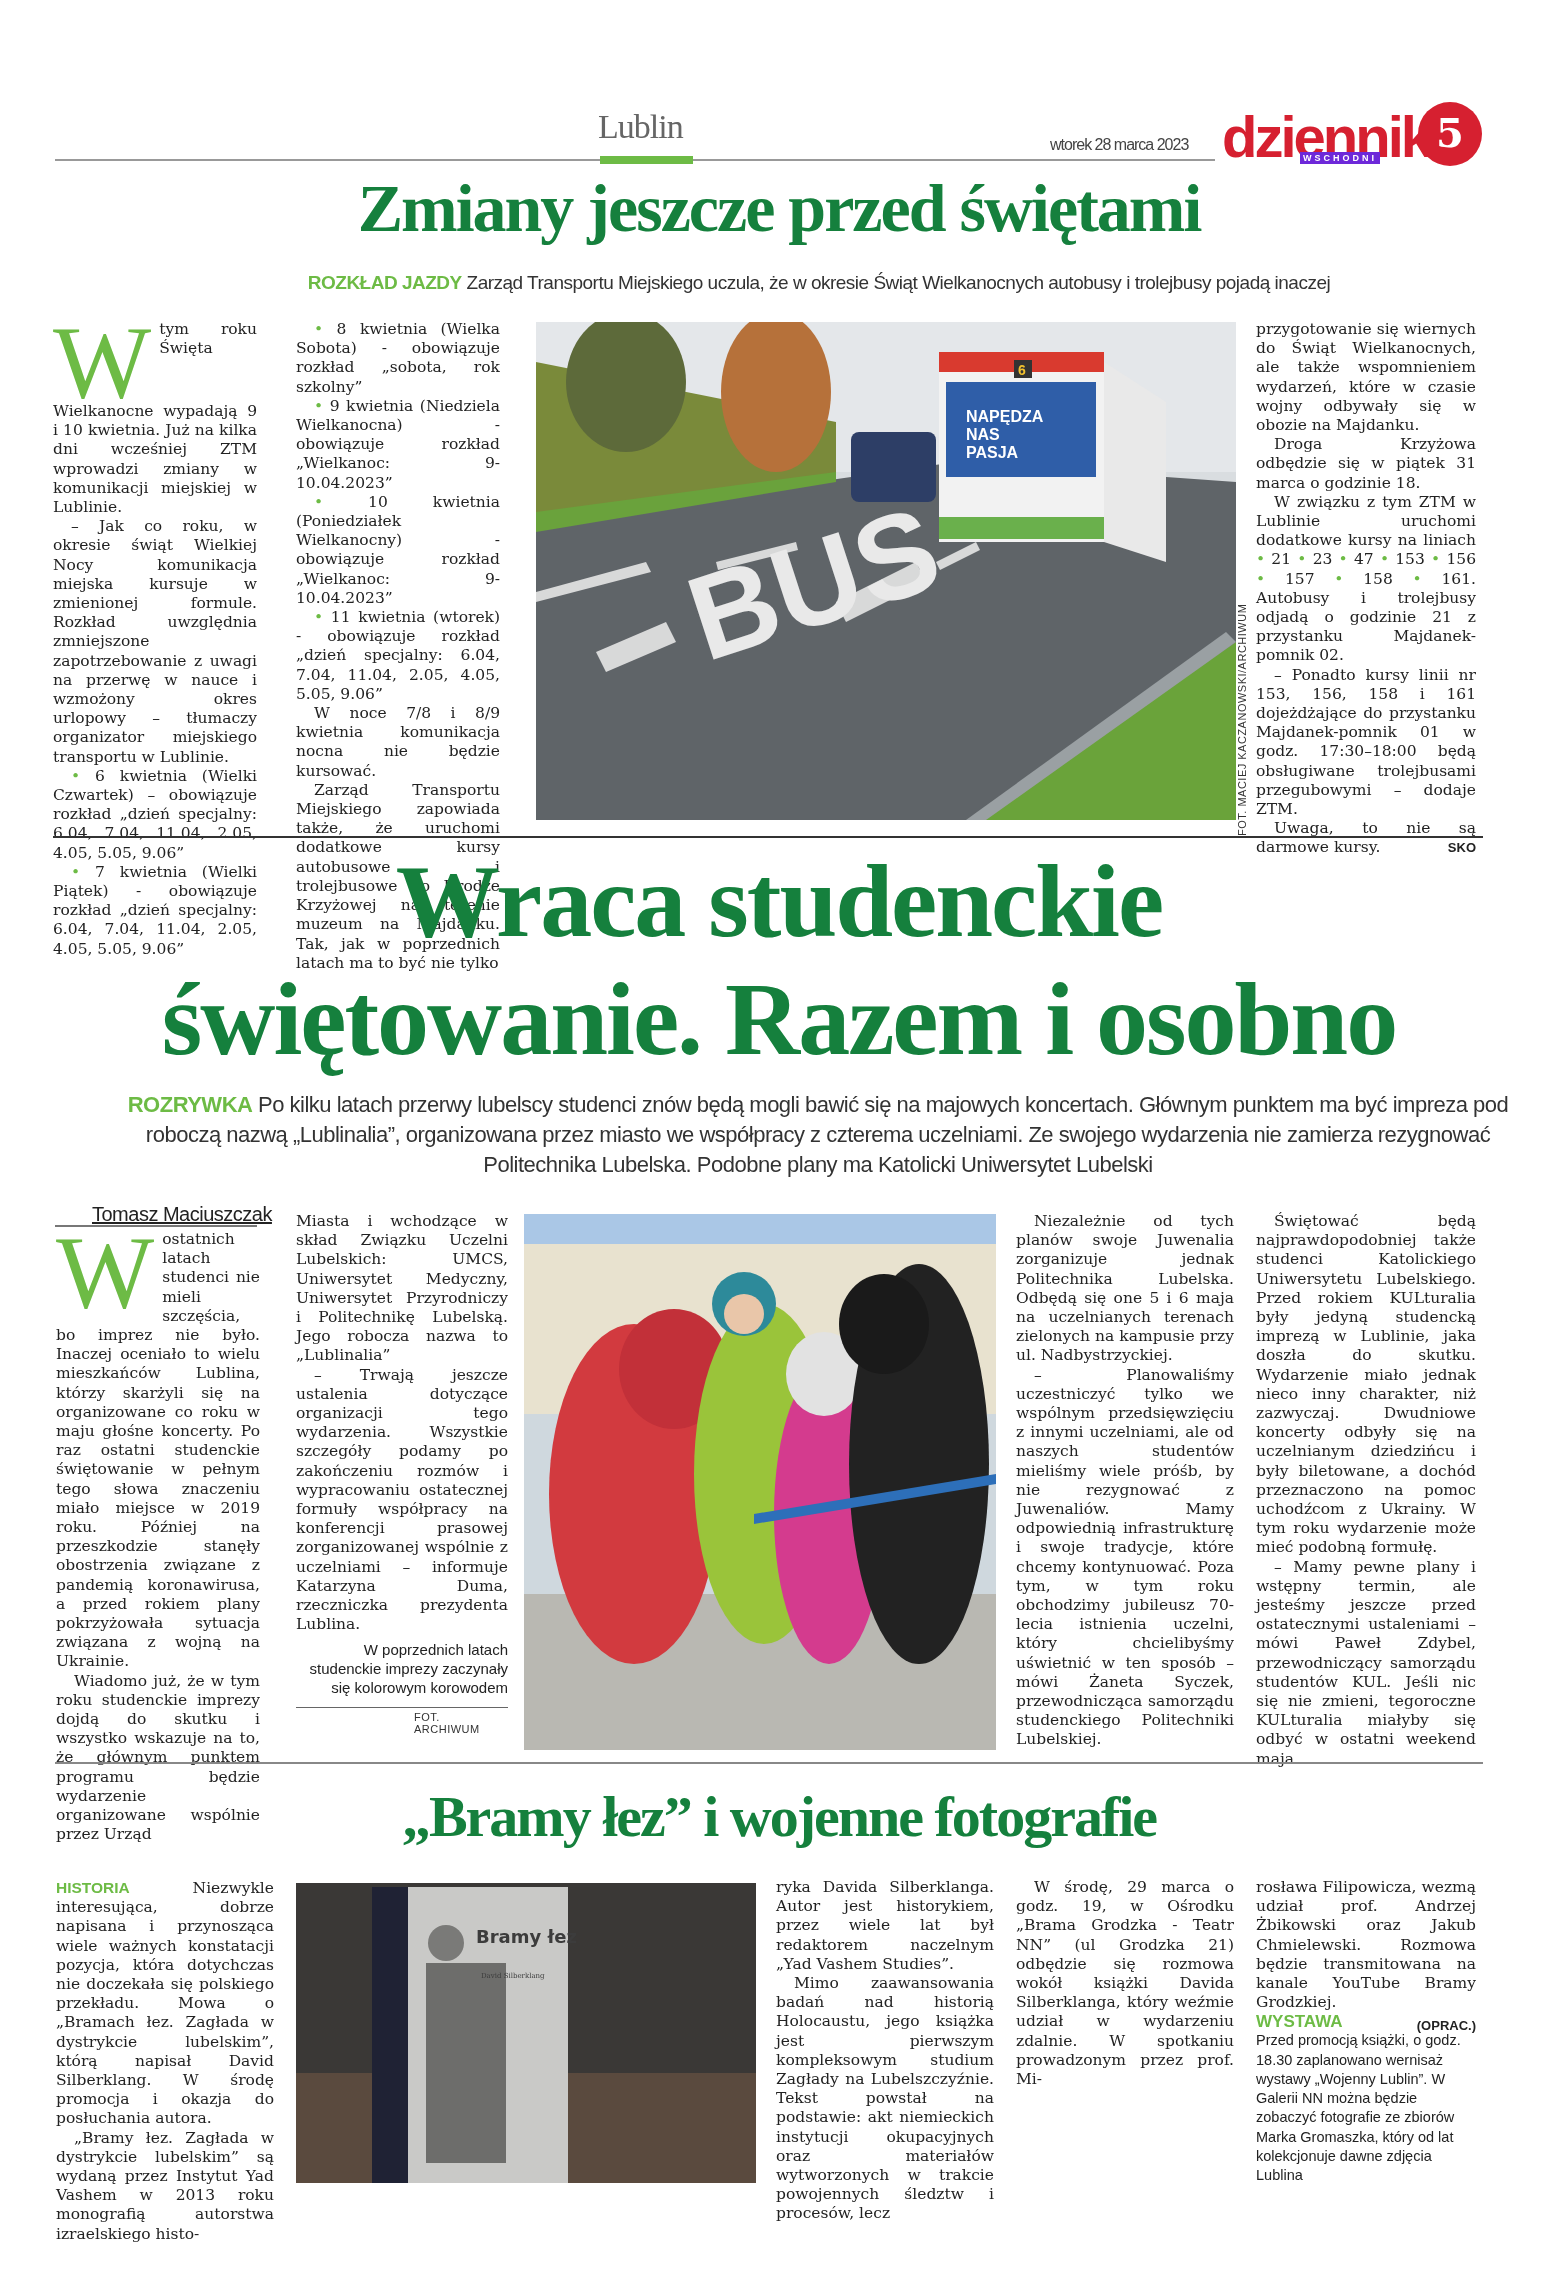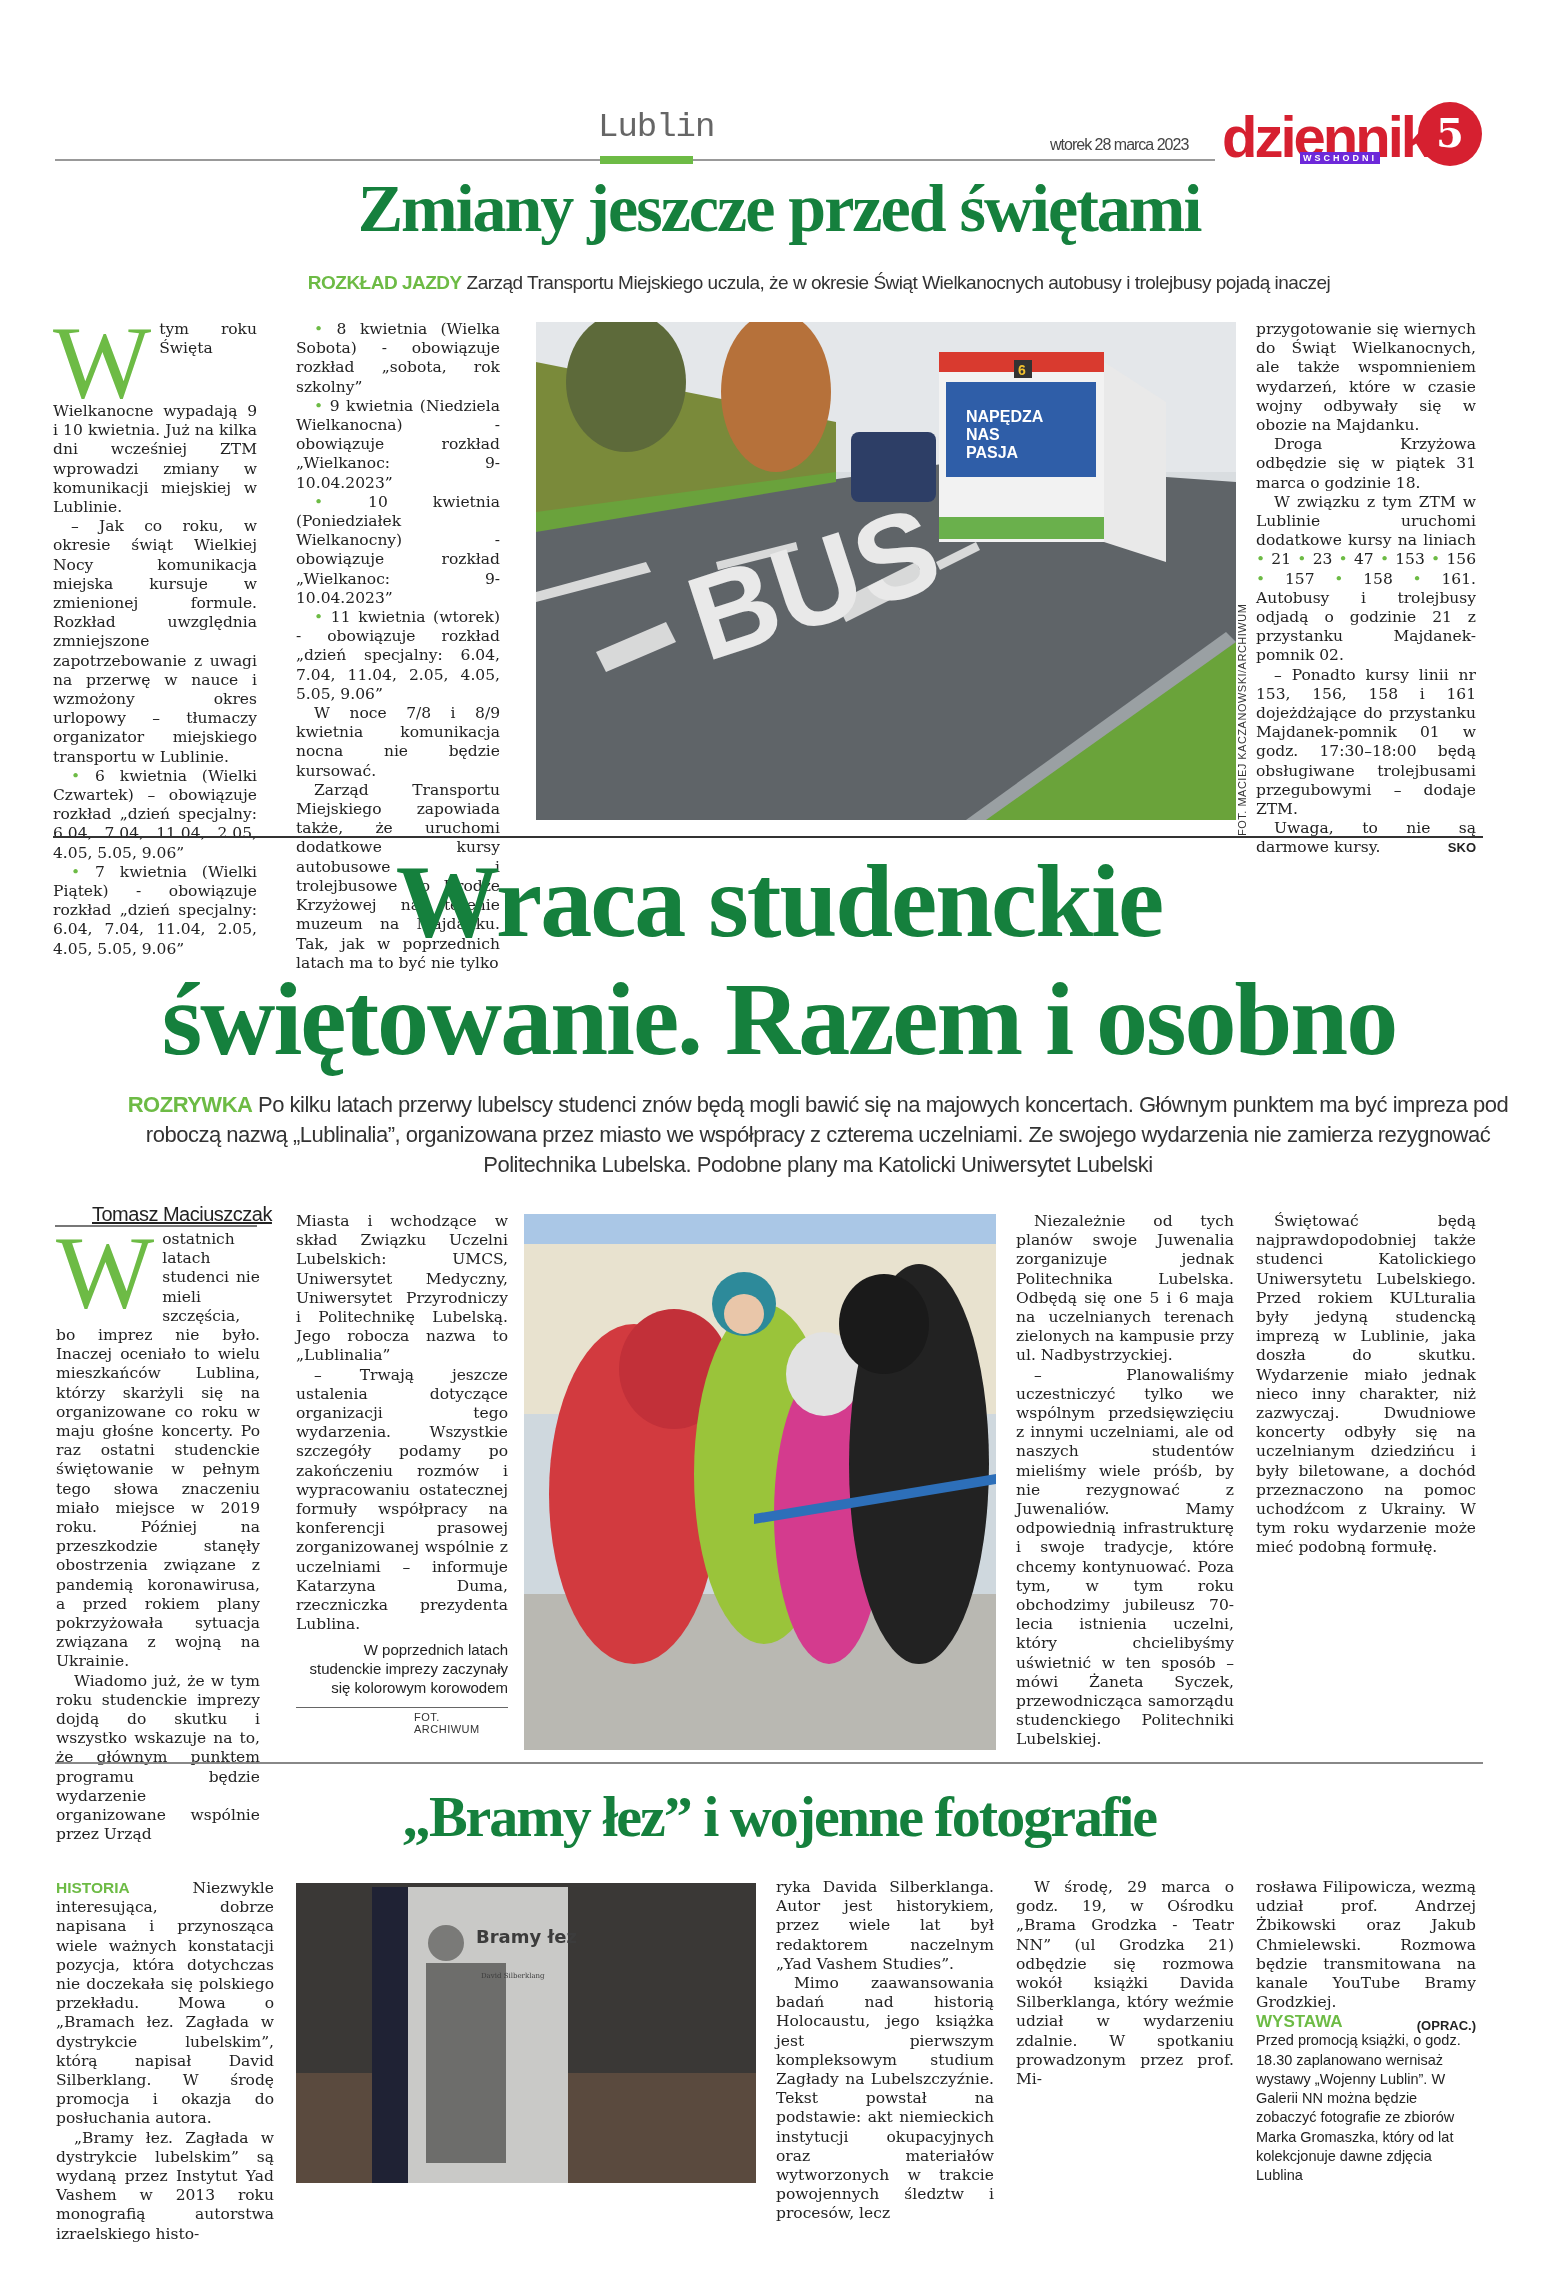--- a/index.html
+++ b/index.html
@@ -1,18 +1,18 @@
 <!DOCTYPE html>
 <html><head>
 <meta charset="utf-8">
 <style>
   html,body{margin:0;padding:0;background:#fff;}
   body{width:1558px;height:2281px;position:relative;overflow:hidden;font-family:"DejaVu Serif",serif;color:#1a1a1a;}
   .rule{position:absolute;background:#444;height:2px;}
-  .section-label{position:absolute;left:598px;top:108px;font-family:Liberation Mono, monospace;font-size:34px;color:#666;font-weight:300;letter-spacing:-1px;}
+  .section-label{position:absolute;left:598px;top:108px;font-family:Liberation Serif, serif;font-size:34px;color:#666;font-weight:300;letter-spacing:-1px;}
   .section-bar{position:absolute;left:600px;top:156px;width:93px;height:8px;background:#6dbb45;}
   .date{position:absolute;left:1050px;top:136px;font-family:"Liberation Sans",sans-serif;font-size:16px;color:#444;letter-spacing:-1px;}
   .logo{position:absolute;left:1222px;top:108px;font-family:"Liberation Sans",sans-serif;font-weight:bold;font-size:58px;color:#d62030;letter-spacing:-3px;line-height:58px;}
   .logo-sub{position:absolute;left:1300px;top:152px;background:#6d28d9;color:#fff;font-family:"Liberation Sans",sans-serif;font-size:9px;font-weight:bold;letter-spacing:3px;padding:1px 3px;}
   .page-num{position:absolute;left:1418px;top:102px;width:64px;height:64px;border-radius:50%;background:#d62030;color:#fff;font-family:"DejaVu Serif",serif;font-size:40px;font-weight:bold;text-align:center;line-height:62px;}
   .headline{position:absolute;left:0;width:1558px;text-align:center;font-family:"Liberation Serif",serif;font-weight:bold;color:#15803d;letter-spacing:-2px;}
   .deck{position:absolute;font-family:"Liberation Sans",sans-serif;color:#333;letter-spacing:-0.5px;padding-left:40px;}
   .kicker{color:#6dbb45;font-weight:bold;}
   .col{position:absolute;font-family:"DejaVu Serif",serif;font-size:15.5px;line-height:19.2px;text-align:justify;color:#222;}
   .col p{margin:0;text-indent:18px;}
@@ -160,20 +160,21 @@
 <div class="rule" style="left:296px;top:1707px;width:212px;height:1px;background:#666;"></div>
 <div class="credit" style="left:414px;top:1711px;width:94px;">FOT. ARCHIWUM</div>
 
 <div class="col" style="left:1016px;top:1212px;width:218px;">
   <p>Niezależnie od tych planów swoje Juwenalia zorganizuje jednak Politechnika Lubelska. Odbędą się one 5 i 6 maja na uczelnianych terenach zielonych na kampusie przy ul. Nadbystrzyckiej.</p>
   <p>– Planowaliśmy uczestniczyć tylko we wspólnym przedsięwzięciu z innymi uczelniami, ale od naszych studentów mieliśmy wiele próśb, by nie rezygnować z Juwenaliów. Mamy odpowiednią infrastrukturę i swoje tradycje, które chcemy kontynuować. Poza tym, w tym roku obchodzimy jubileusz 70-lecia istnienia uczelni, który chcielibyśmy uświetnić w ten sposób – mówi Żaneta Syczek, przewodnicząca samorządu studenckiego Politechniki Lubelskiej.</p>
 </div>
 
 <div class="col" style="left:1256px;top:1212px;width:220px;">
   <p>Świętować będą najprawdopodobniej także studenci Katolickiego Uniwersytetu Lubelskiego. Przed rokiem KULturalia były jedyną studencką imprezą w Lublinie, jaka doszła do skutku. Wydarzenie miało jednak nieco inny charakter, niż zazwyczaj. Dwudniowe koncerty odbyły się na uczelnianym dziedzińcu i były biletowane, a dochód przeznaczono na pomoc uchodźcom z Ukrainy. W tym roku wydarzenie może mieć podobną formułę.</p>
+  <p>– Mamy pewne plany i wstępny termin, ale jesteśmy jeszcze przed ostatecznymi ustaleniami – mówi Paweł Zdybel, przewodniczący samorządu studentów KUL. Jeśli nic się nie zmieni, tegoroczne KULturalia miałyby się odbyć w ostatni weekend maja.</p>
 </div>
 
 <div class="rule" style="left:55px;top:1762px;width:1428px;height:2px;background:#888;"></div>
 
 <h1 class="headline" style="top:1782px;margin:0;font-size:58px;line-height:70px;">„Bramy łez” i wojenne fotografie</h1>
 
 <div class="col" style="left:56px;top:1878px;width:218px;">
   <p class="noindent"><span class="kicker" style="font-family:'Liberation Sans',sans-serif;">HISTORIA</span> <span>Niezwykle interesująca, dobrze napisana i przynosząca wiele ważnych konstatacji pozycja, która dotychczas nie doczekała się polskiego przekładu. Mowa o „Bramach łez. Zagłada w dystrykcie lubelskim”, którą napisał David Silberklang. W środę promocja i okazja do posłuchania autora.</span></p>
   <p>„Bramy łez. Zagłada w dystrykcie lubelskim” są wydaną przez Instytut Yad Vashem w 2013 roku monografią autorstwa izraelskiego histo-</p>
 </div>

